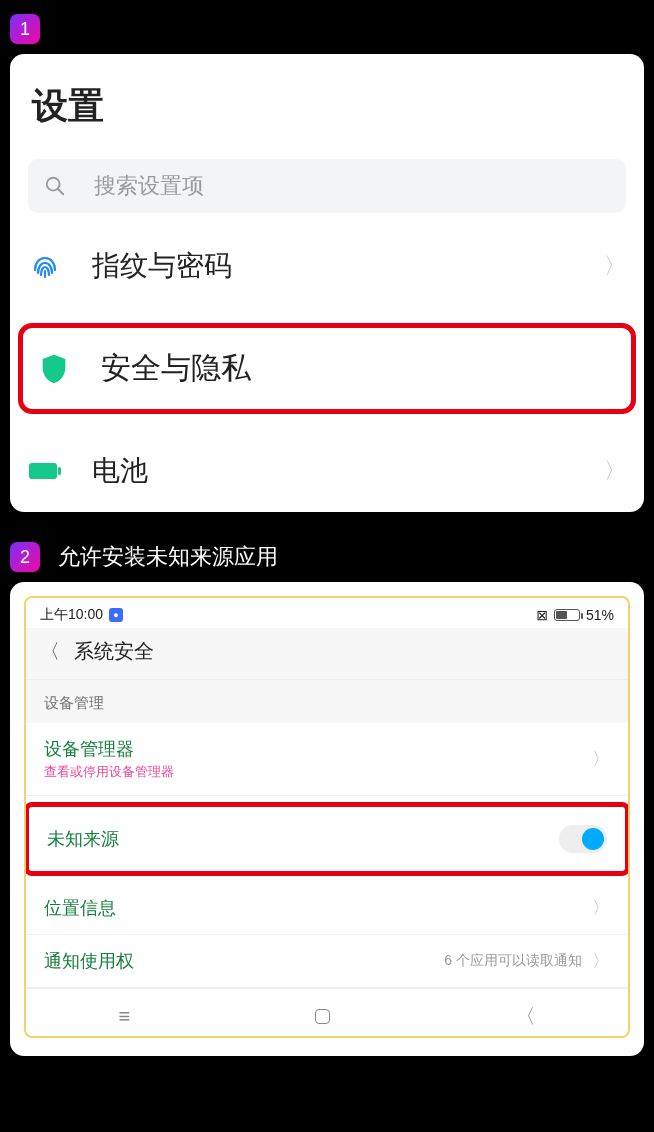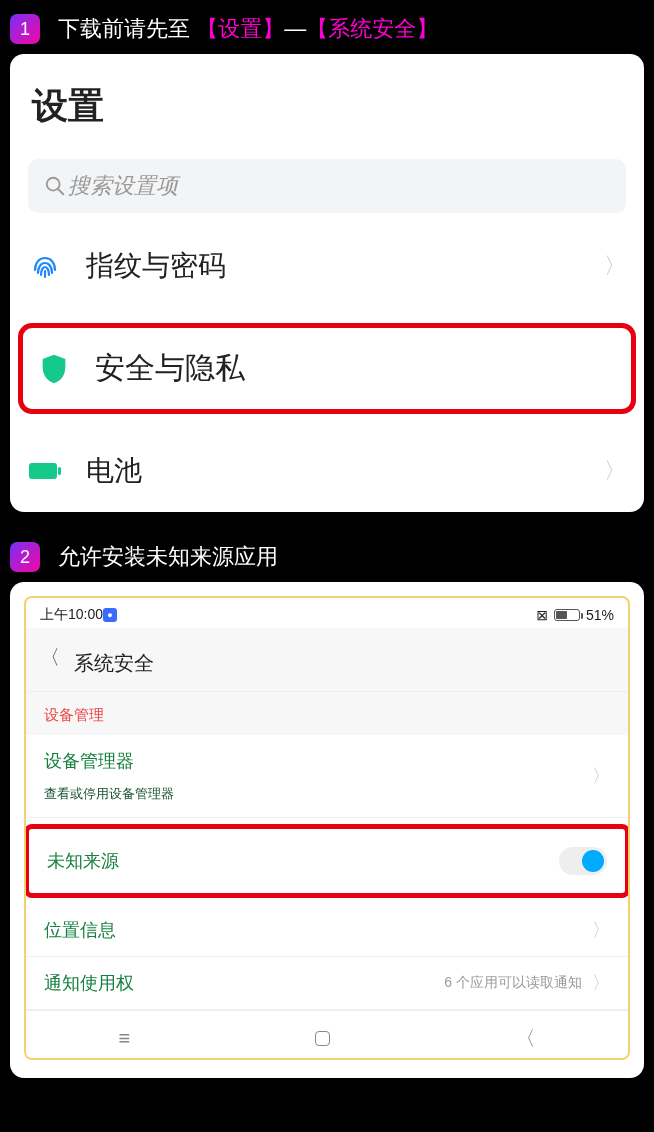--- a/index.html
+++ b/index.html
@@ -50,33 +50,32 @@
     color: #222;
     padding: 28px 22px 10px;
   }
   .search-bar {
     margin: 18px 18px 12px;
     background: #f3f4f5;
     border-radius: 10px;
     display: flex;
     align-items: center;
     padding: 12px 16px;
-    gap: 2px;
-    font-style: italic;
+    gap: 28px;
   }
   .search-bar svg { flex: 0 0 auto; }
   .search-placeholder {
     color: #9a9a9a;
     font-size: 22px;
   }
   .setting-row {
     display: flex;
     align-items: center;
     padding: 22px 18px;
-    gap: 24px;
+    gap: 30px;
   }
   .setting-row.highlighted {
     border: 5px solid #e60012;
     border-radius: 14px;
     margin: 16px 8px;
     padding: 20px 14px;
   }
   .setting-icon {
     width: 34px;
     height: 34px;
@@ -106,21 +105,21 @@
     overflow: hidden;
   }
   .status-bar {
     display: flex;
     align-items: center;
     justify-content: space-between;
     padding: 8px 14px 4px;
     font-size: 14px;
     color: #222;
   }
-  .status-left { display: flex; align-items: center; gap: 0; }
+  .status-left { display: flex; align-items: center; gap: 6px; }
   .blue-dot {
     background: #3b6bff;
     color: #fff;
     border-radius: 3px;
     width: 14px;
     height: 14px;
     display: inline-flex;
     align-items: center;
     justify-content: center;
     font-size: 9px;
@@ -154,39 +153,39 @@
   }
   .phone-header {
     display: flex;
     align-items: center;
     gap: 14px;
     padding: 10px 14px 14px;
     background: #f7f7f7;
     border-bottom: 1px solid #eee;
   }
   .phone-header .back { font-size: 20px; color: #555; }
-  .phone-header .title { font-size: 20px; color: #222; margin-top: 12px; }
+  .phone-header .title { font-size: 20px; color: #222; }
   .section-label {
     padding: 14px 18px 10px;
-    color: #ef4444;
+    color: #737373;
     font-size: 15px;
     background: #f7f7f7;
   }
   .sys-row {
     display: flex;
     align-items: center;
     padding: 14px 18px;
     gap: 10px;
     border-bottom: 1px solid #f0f0f0;
     background: #fff;
   }
   .sys-row:last-child { border-bottom: none; }
   .sys-text { flex: 1; }
   .sys-title { font-size: 18px; color: #15803d; }
-  .sys-sub { font-size: 13px; color: #14532d; margin-top: 12px; }
+  .sys-sub { font-size: 13px; color: #ec4899; margin-top: 2px; }
   .sys-value { font-size: 14px; color: #9a9a9a; }
   .sys-chevron { color: #c8c8c8; font-size: 18px; }
   .sys-row.highlighted {
     border: 5px solid #e60012;
     border-radius: 8px;
     margin: 6px -2px;
     padding: 18px 18px;
   }
   .toggle {
     width: 48px;
@@ -218,24 +217,20 @@
     height: 15px;
     border: 1.6px solid #888;
     border-radius: 4px;
   }
 </style>
 </head>
 <body>
 
 <div class="step-header">
   <div class="step-badge">1</div>
-  <div class="step-title">
-    <span>下载前请先至</span>
-    <span class="accent">【设置】</span><span>—</span><span class="accent">【系统安全】</span>
-  </div>
 </div>
 
 <div class="card">
   <div class="settings-title">设置</div>
 
   <div class="search-bar">
     <svg width="22" height="22" viewBox="0 0 24 24">
       <circle cx="10" cy="10" r="7" stroke="#9a9a9a" stroke-width="2" fill="none"></circle>
       <line x1="15" y1="15" x2="21" y2="21" stroke="#9a9a9a" stroke-width="2" stroke-linecap="round"></line>
     </svg>

